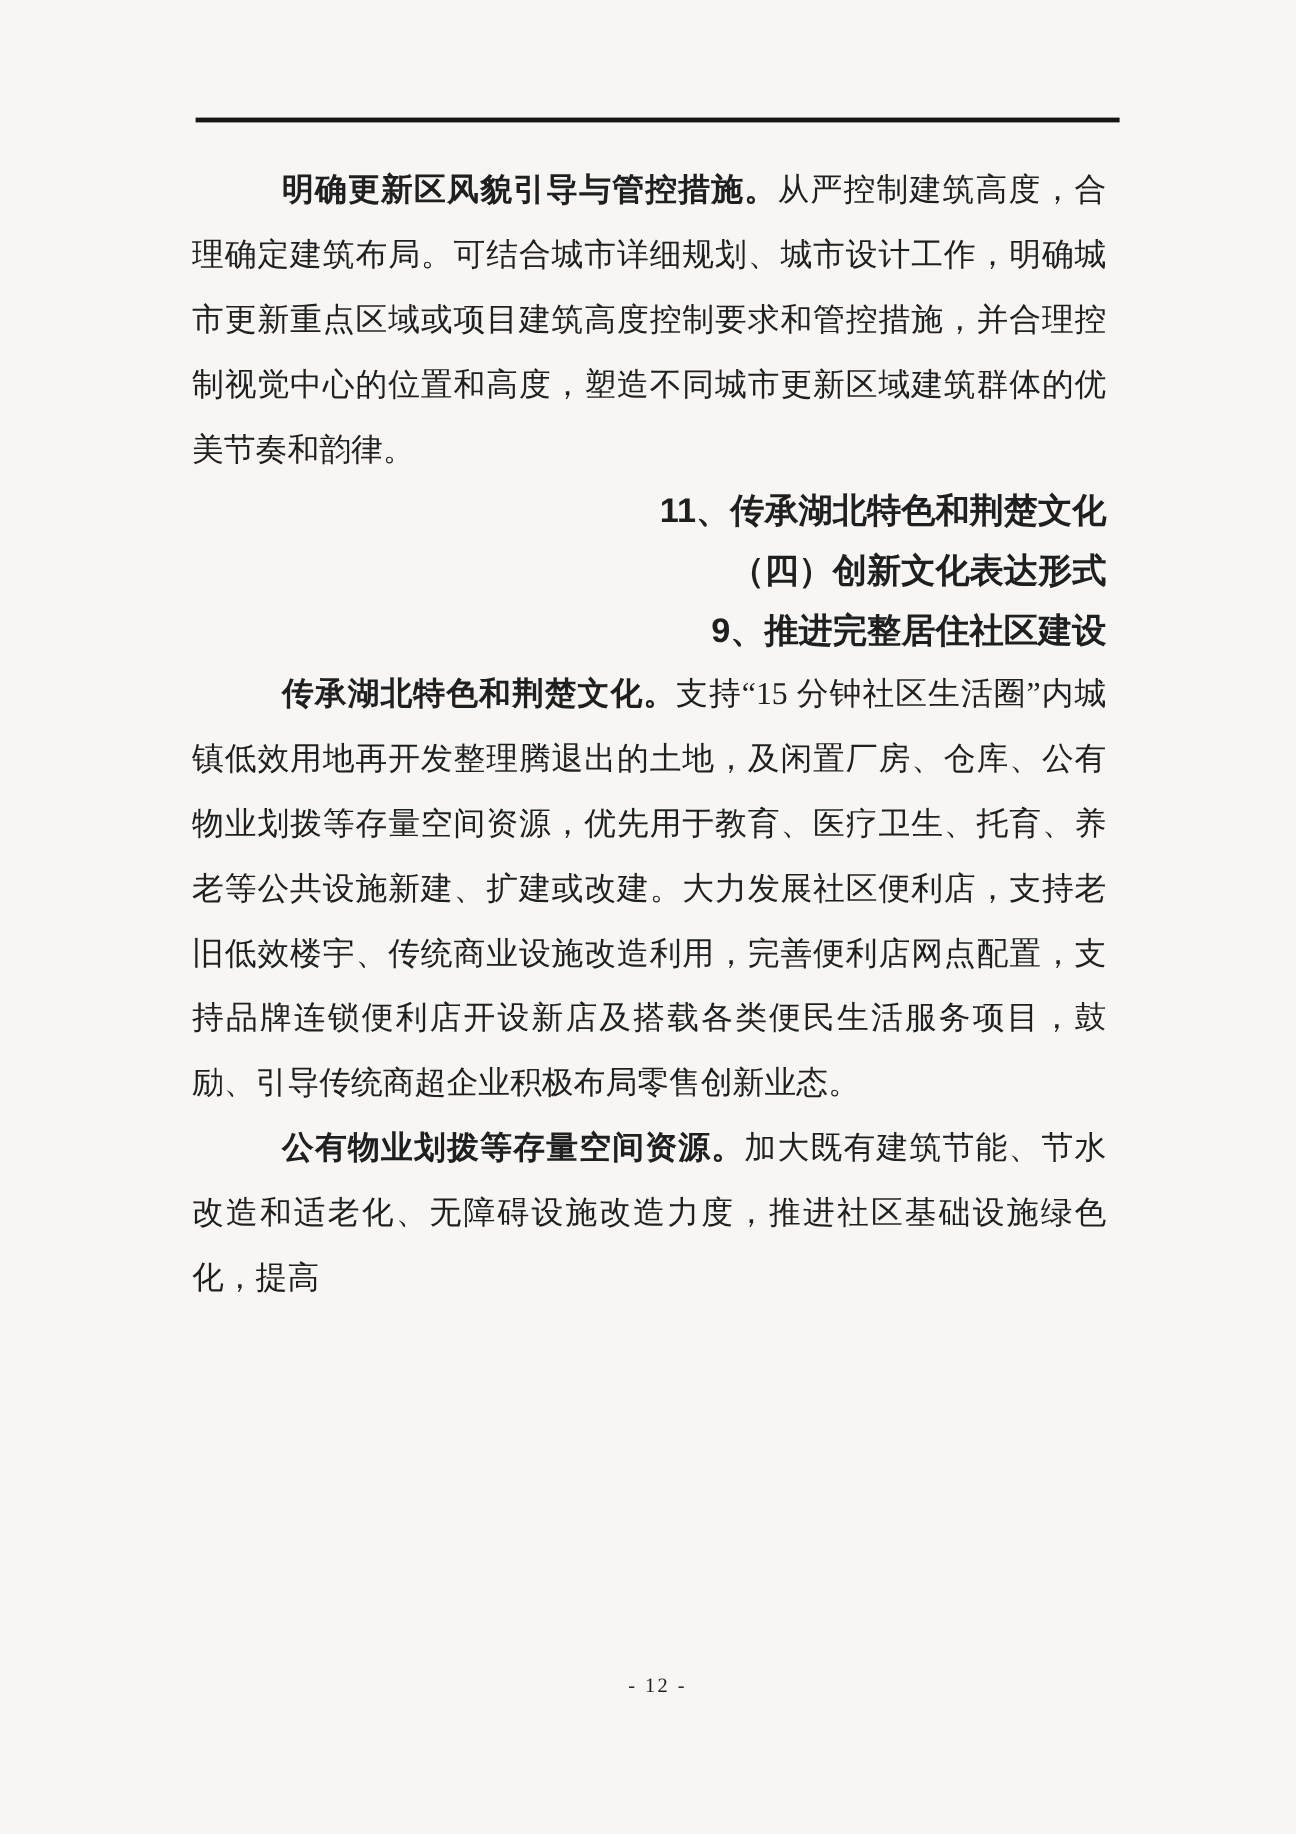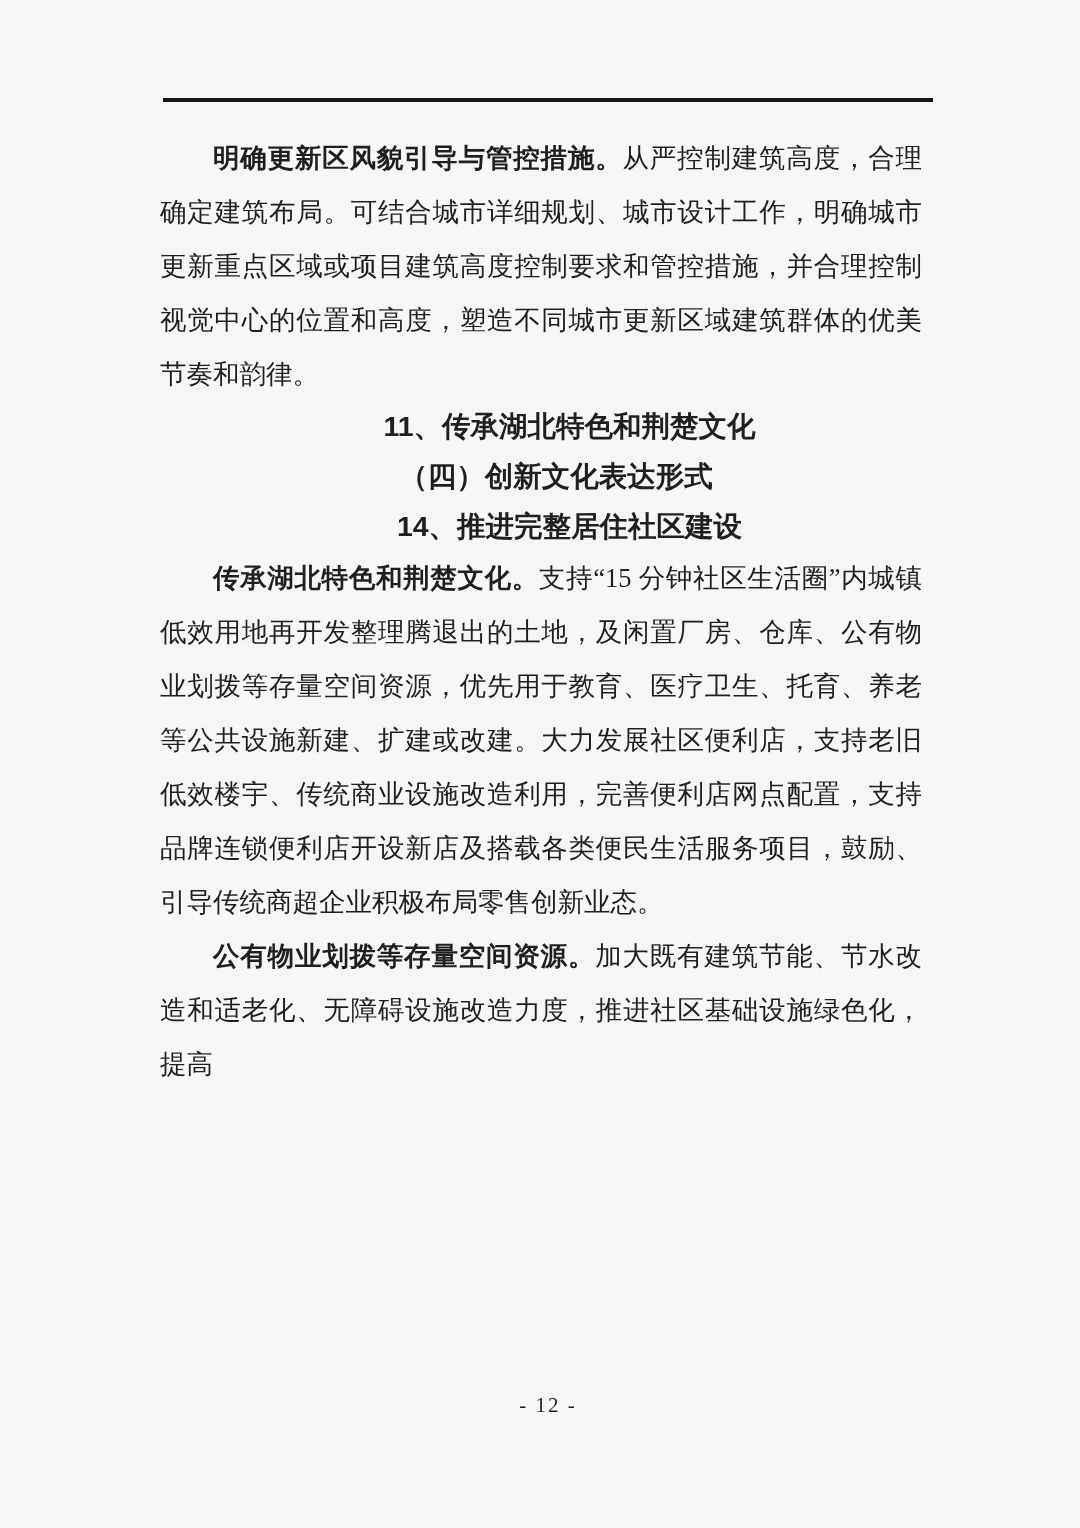--- a/index.html
+++ b/index.html
@@ -31,62 +31,63 @@
     font-size: 26.5px;
     line-height: 54px;
     text-align: justify;
     text-justify: inter-character;
     text-indent: 2em;
     word-break: break-all;
   }
   .para .lead {
     font-family: "Liberation Sans", "DejaVu Sans", sans-serif;
     font-weight: 700;
+    margin-left: 22px;
   }
   .heading {
     margin: 0;
     font-family: "Liberation Sans", "DejaVu Sans", sans-serif;
     font-weight: 700;
     font-size: 28.5px;
     line-height: 50px;
     text-indent: 2em;
-    text-align: center;
+    text-align: right;
   }
   .heading.section {
     text-indent: 1.05em;
   }
   .page-number {
     position: absolute;
     left: 0;
     right: 0;
     top: 1390px;
     height: 30px;
     line-height: 30px;
     text-align: center;
-    font-size: 21px;
+    font-size: 17px;
     letter-spacing: 2px;
     color: var(--text-color, #1f1f1f);
     padding-left: 16px;
   }
 </style>
 </head>
 <body>
 
 <div class="header-rule"></div>
 
 <div class="content">
 
   <p class="para"><span class="lead">明确更新区风貌引导与管控措施。</span><span>从严控制建筑高度，合理确定建筑布局。可结合城市详细规划、城市设计工作，明确城市更新重点区域或项目建筑高度控制要求和管控措施，并合理控制视觉中心的位置和高度，塑造不同城市更新区域建筑群体的优美节奏和韵律。</span></p>
 
   <h3 class="heading">11、传承湖北特色和荆楚文化</h3>
 
 
   <h2 class="heading section">（四）创新文化表达形式</h2>
 
-  <h3 class="heading">14、推进完整居住社区建设</h3>
+  <h3 class="heading">9、推进完整居住社区建设</h3>
 
   <p class="para"><span class="lead">传承湖北特色和荆楚文化。</span><span>支持“15 分钟社区生活圈”内城镇低效用地再开发整理腾退出的土地，及闲置厂房、仓库、公有物业划拨等存量空间资源，优先用于教育、医疗卫生、托育、养老等公共设施新建、扩建或改建。大力发展社区便利店，支持老旧低效楼宇、传统商业设施改造利用，完善便利店网点配置，支持品牌连锁便利店开设新店及搭载各类便民生活服务项目，鼓励、引导传统商超企业积极布局零售创新业态。</span></p>
 
   <p class="para"><span class="lead">公有物业划拨等存量空间资源。</span><span>加大既有建筑节能、节水改造和适老化、无障碍设施改造力度，推进社区基础设施绿色化，提高</span></p>
 
 </div>
 
 <div class="page-number">- 12 -</div>
 
 </body></html>

